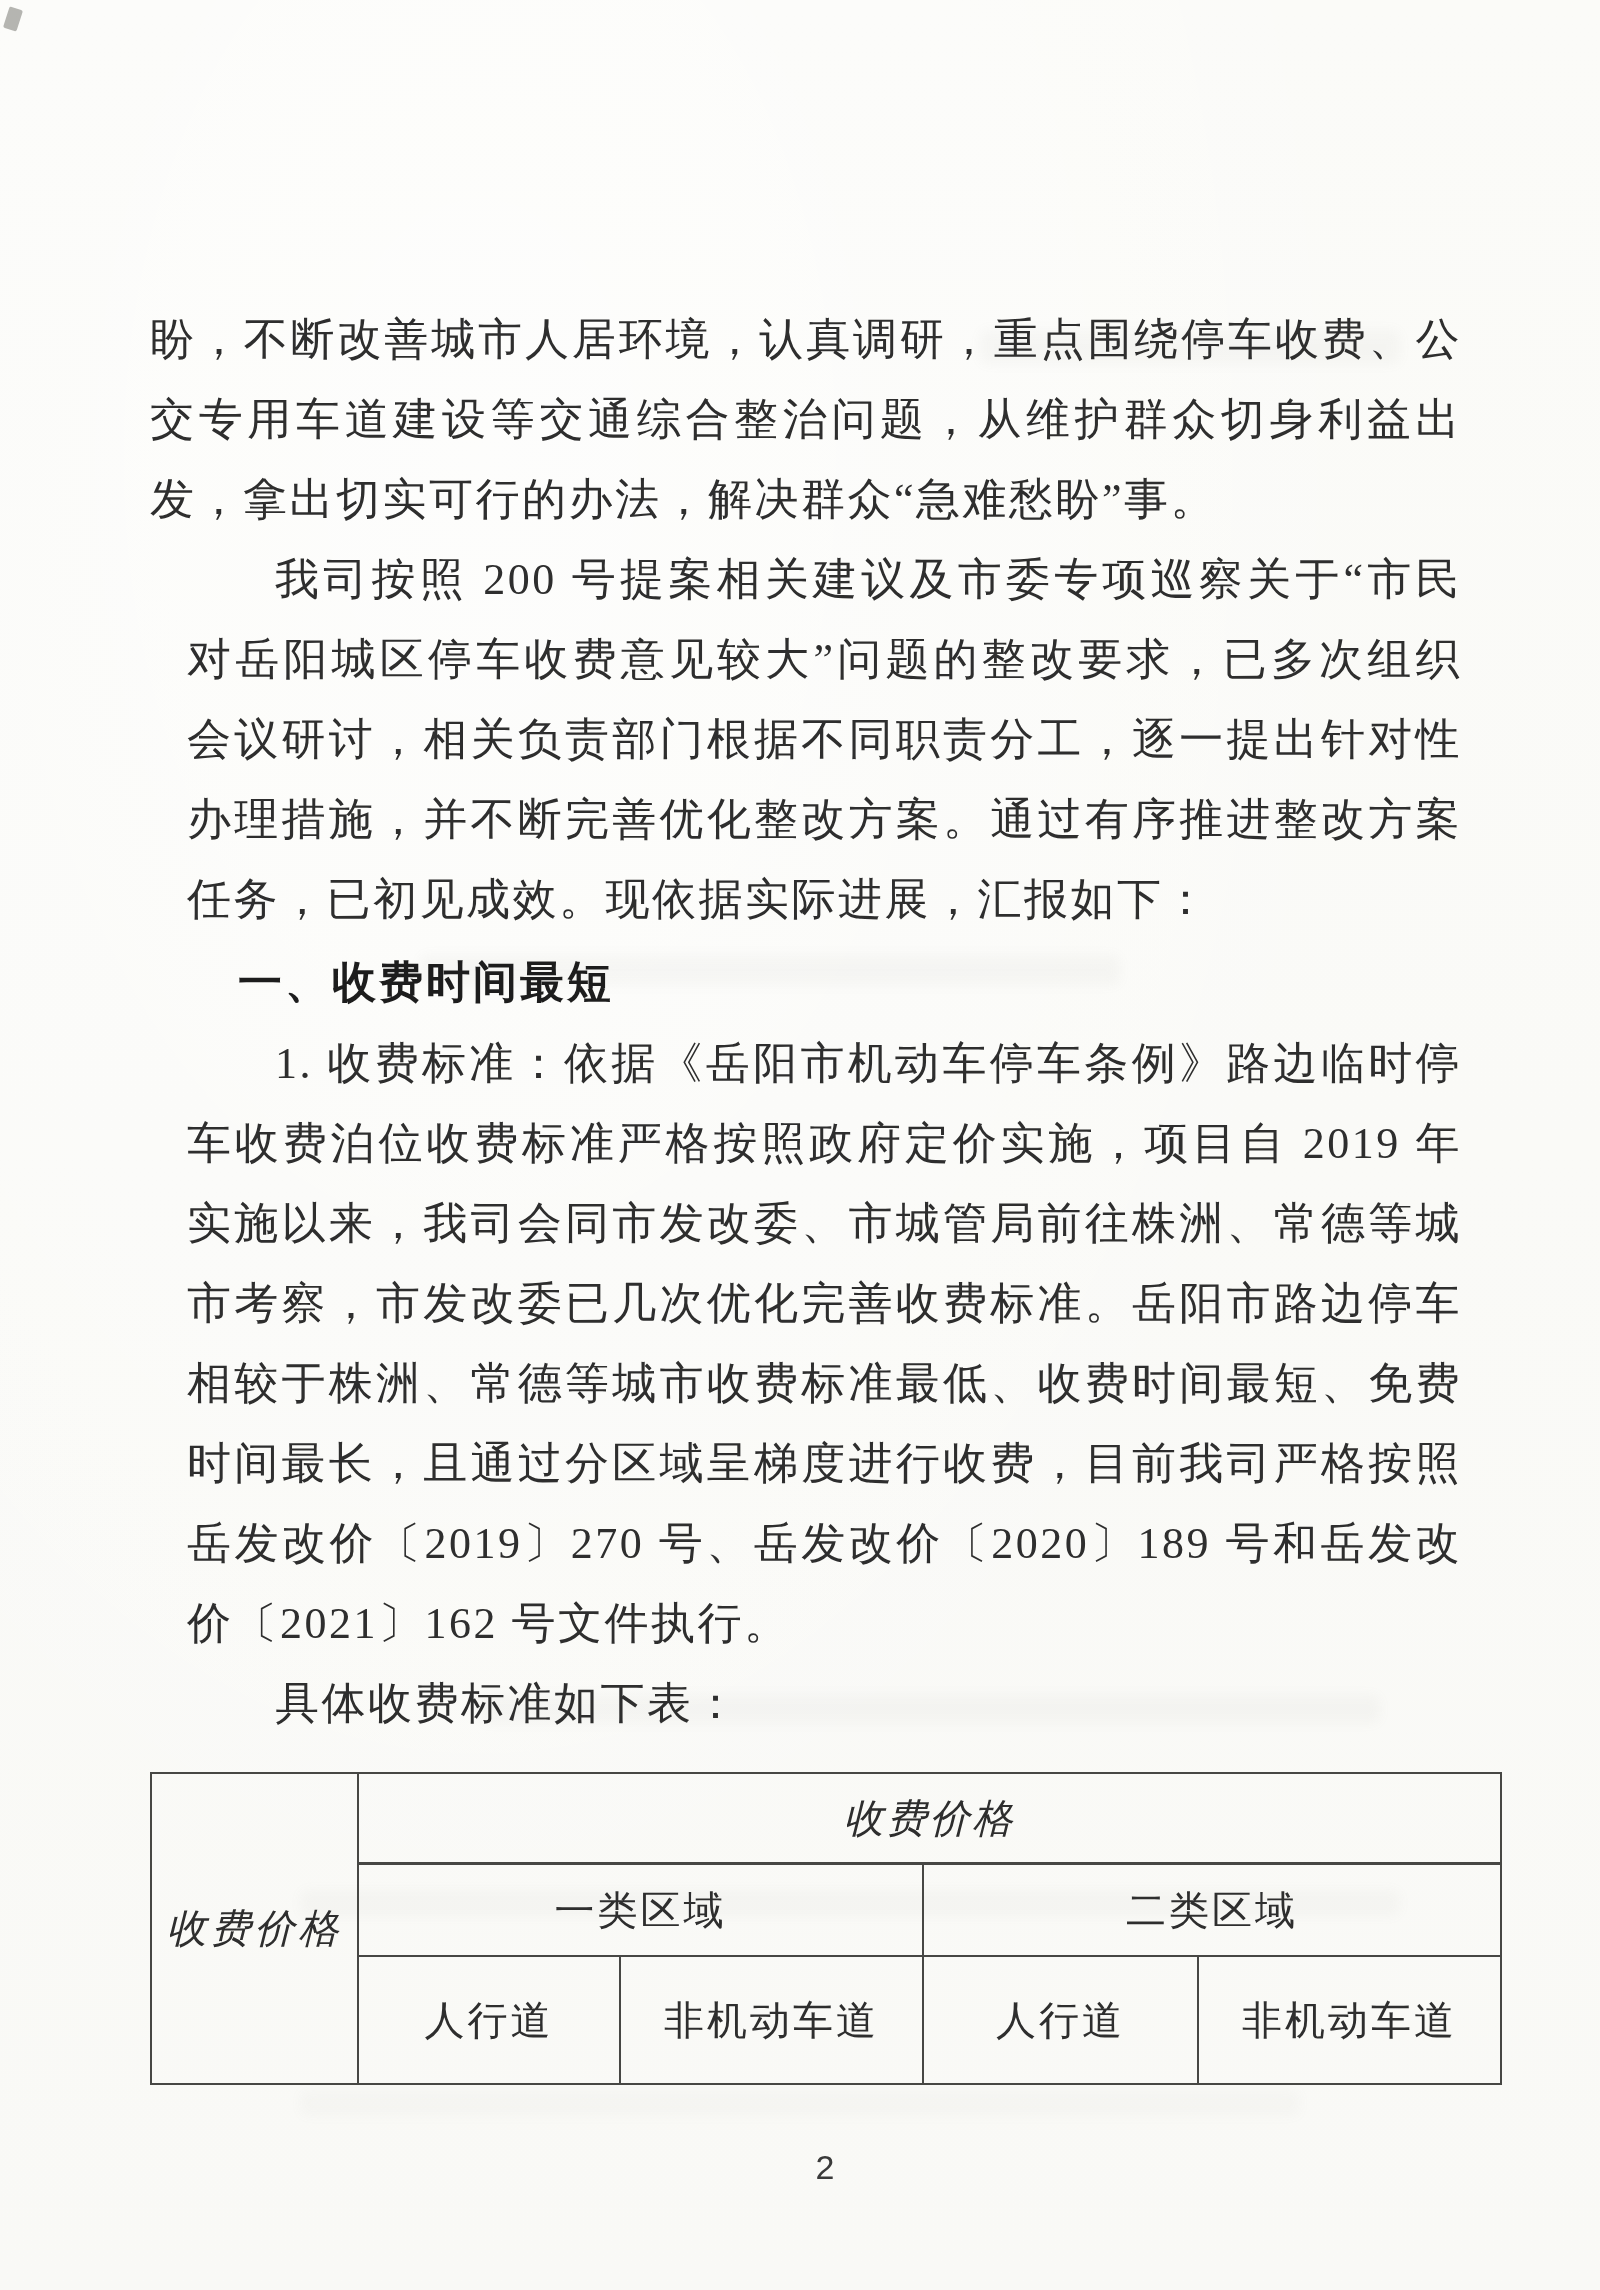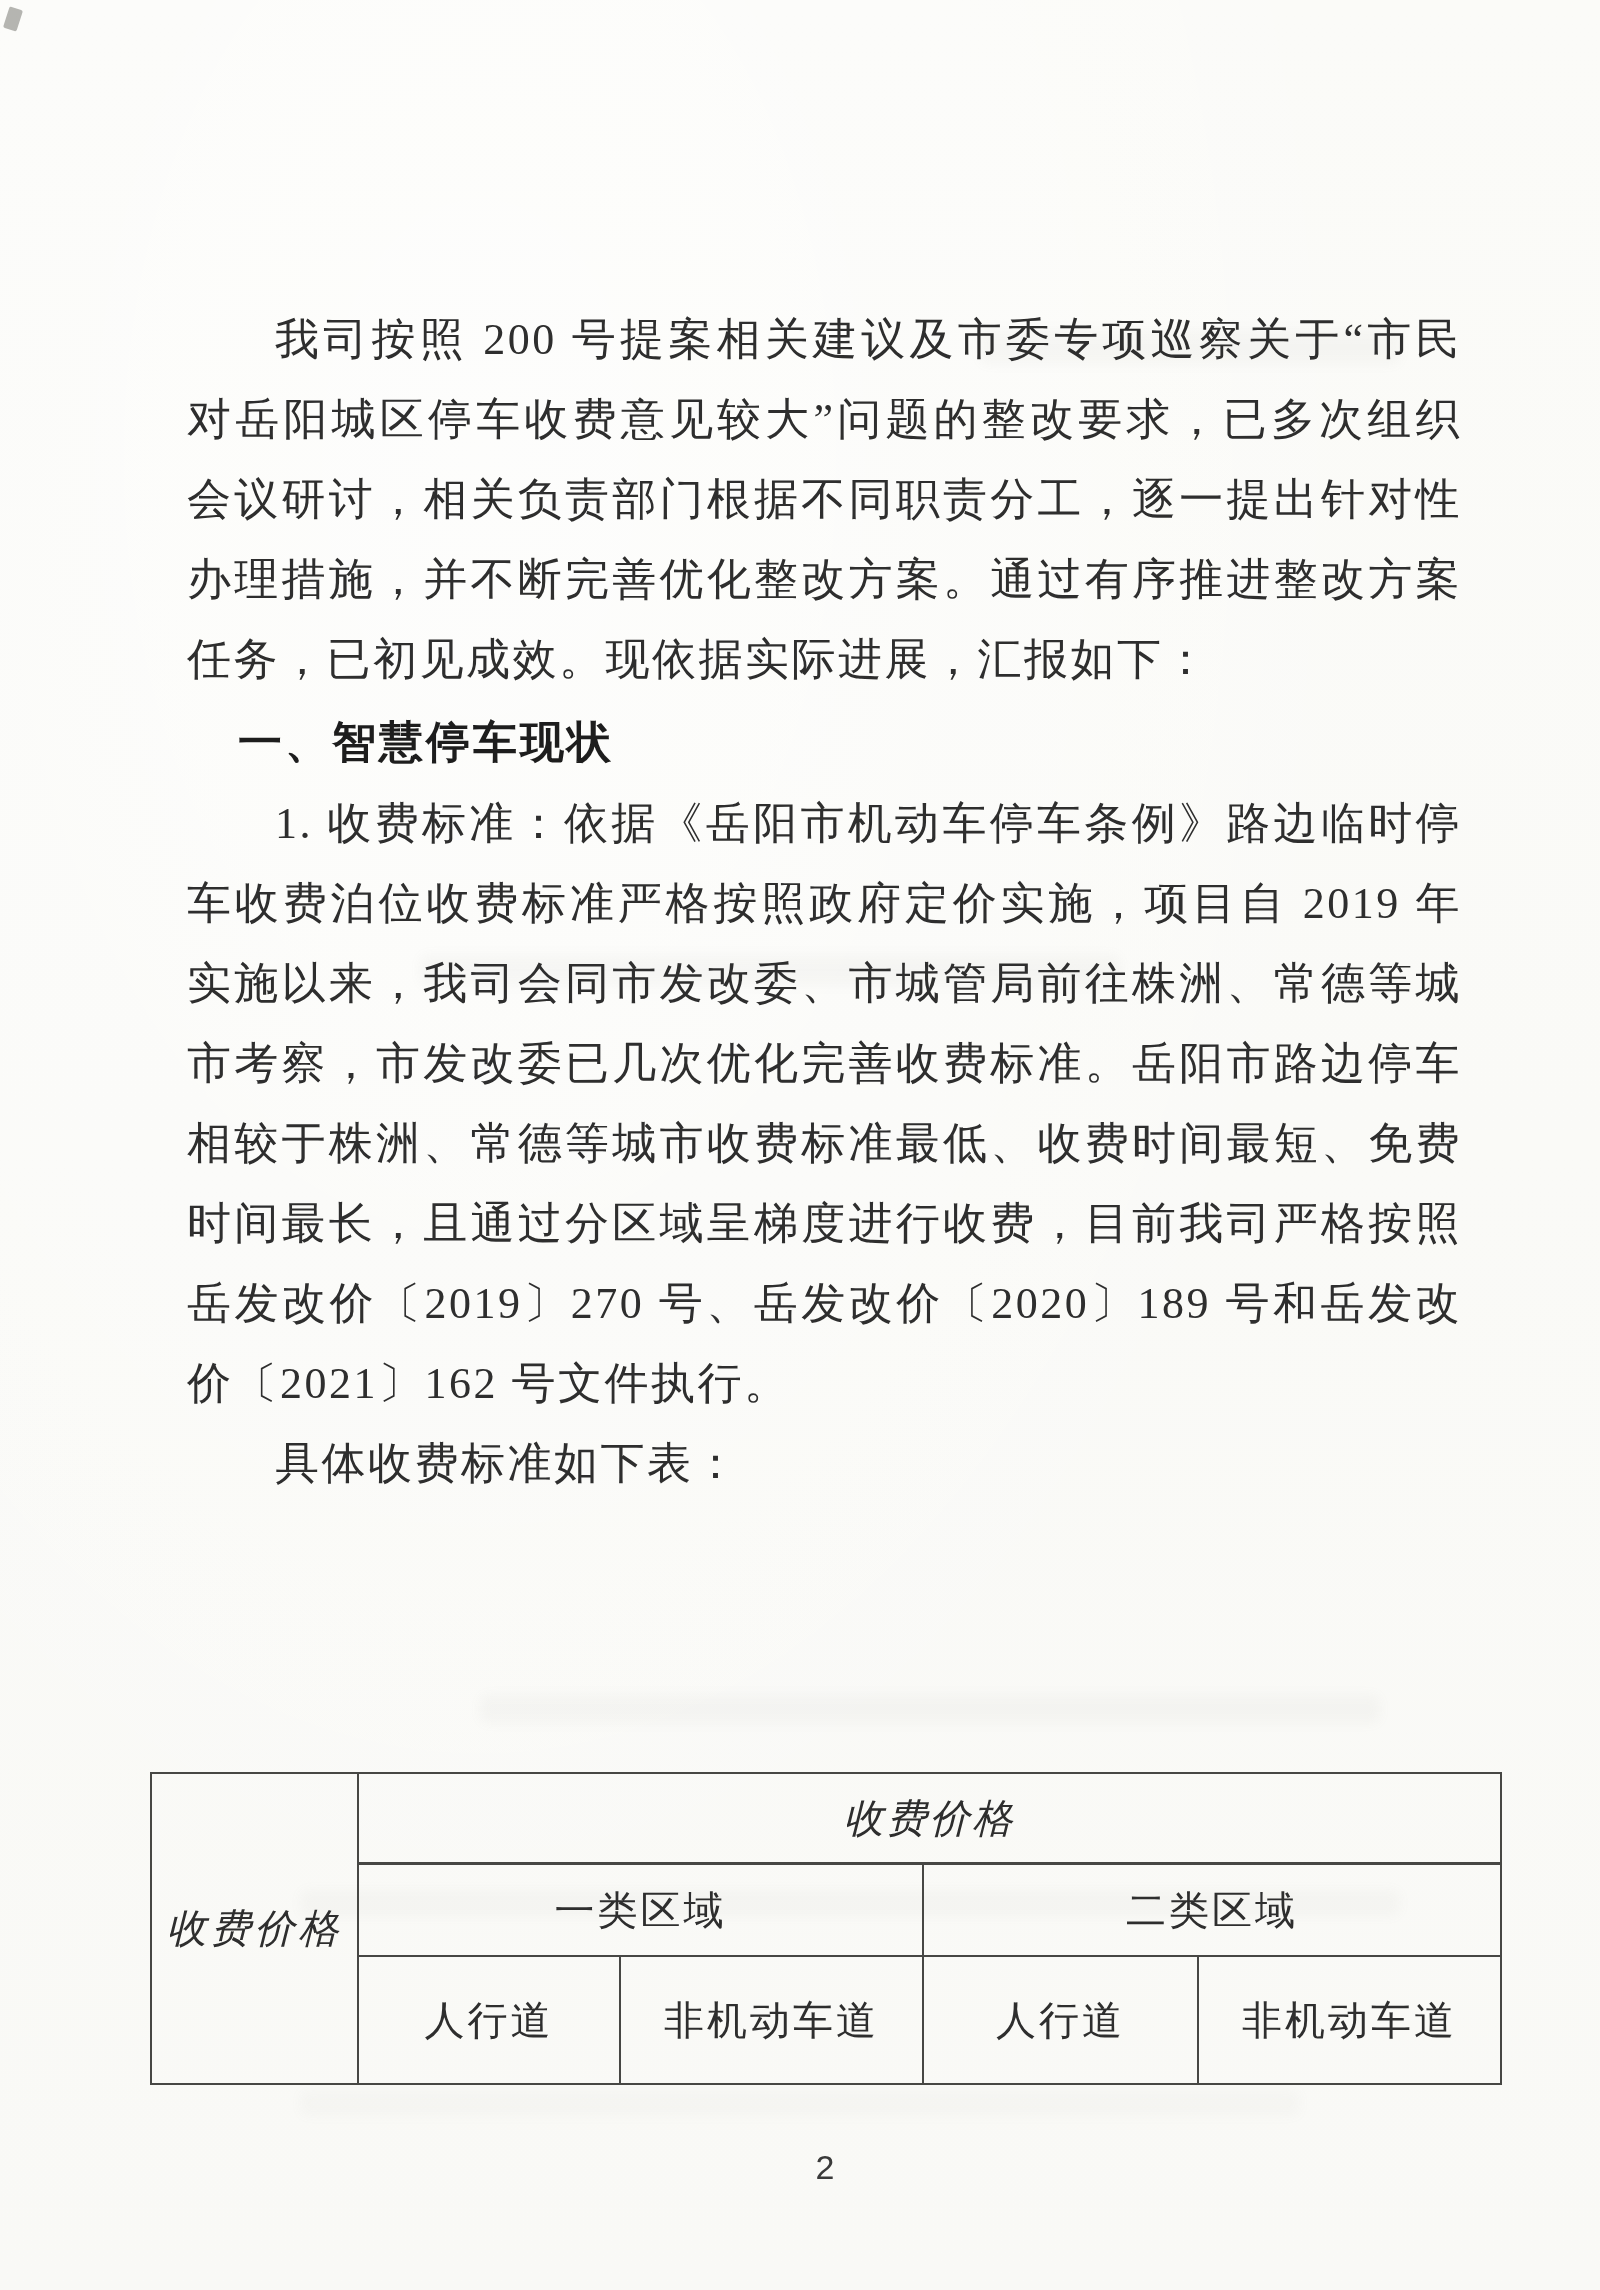--- a/index.html
+++ b/index.html
@@ -117,22 +117,23 @@
 
 <div class="page">
 
   <div class="ghost g1"></div>
   <div class="ghost g2"></div>
   <div class="ghost g3"></div>
   <div class="ghost g4"></div>
   <div class="ghost g5"></div>
 
   <div class="body-text">
+    <p class="para">盼，不断改善城市人居环境，认真调研，重点围绕停车收费、公交专用车道建设等交通综合整治问题，从维护群众切身利益出发，拿出切实可行的办法，解决群众“急难愁盼”事。</p>
     <p class="para indent">我司按照 200 号提案相关建议及市委专项巡察关于“市民对岳阳城区停车收费意见较大”问题的整改要求，已多次组织会议研讨，相关负责部门根据不同职责分工，逐一提出针对性办理措施，并不断完善优化整改方案。通过有序推进整改方案任务，已初见成效。现依据实际进展，汇报如下：</p>
-    <h2 class="heading">一、智慧停车现状</h2>
+    <h2 class="heading">一、收费时间最短</h2>
     <p class="para indent">1. 收费标准：依据《岳阳市机动车停车条例》路边临时停车收费泊位收费标准严格按照政府定价实施，项目自 2019 年实施以来，我司会同市发改委、市城管局前往株洲、常德等城市考察，市发改委已几次优化完善收费标准。岳阳市路边停车相较于株洲、常德等城市收费标准最低、收费时间最短、免费时间最长，且通过分区域呈梯度进行收费，目前我司严格按照岳发改价〔2019〕270 号、岳发改价〔2020〕189 号和岳发改价〔2021〕162 号文件执行。</p>
     <p class="para indent">具体收费标准如下表：</p>
   </div>
 
   <table class="fee-table">
     <colgroup>
       <col style="width:207px">
       <col style="width:262px">
       <col style="width:303px">
       <col style="width:275px">

